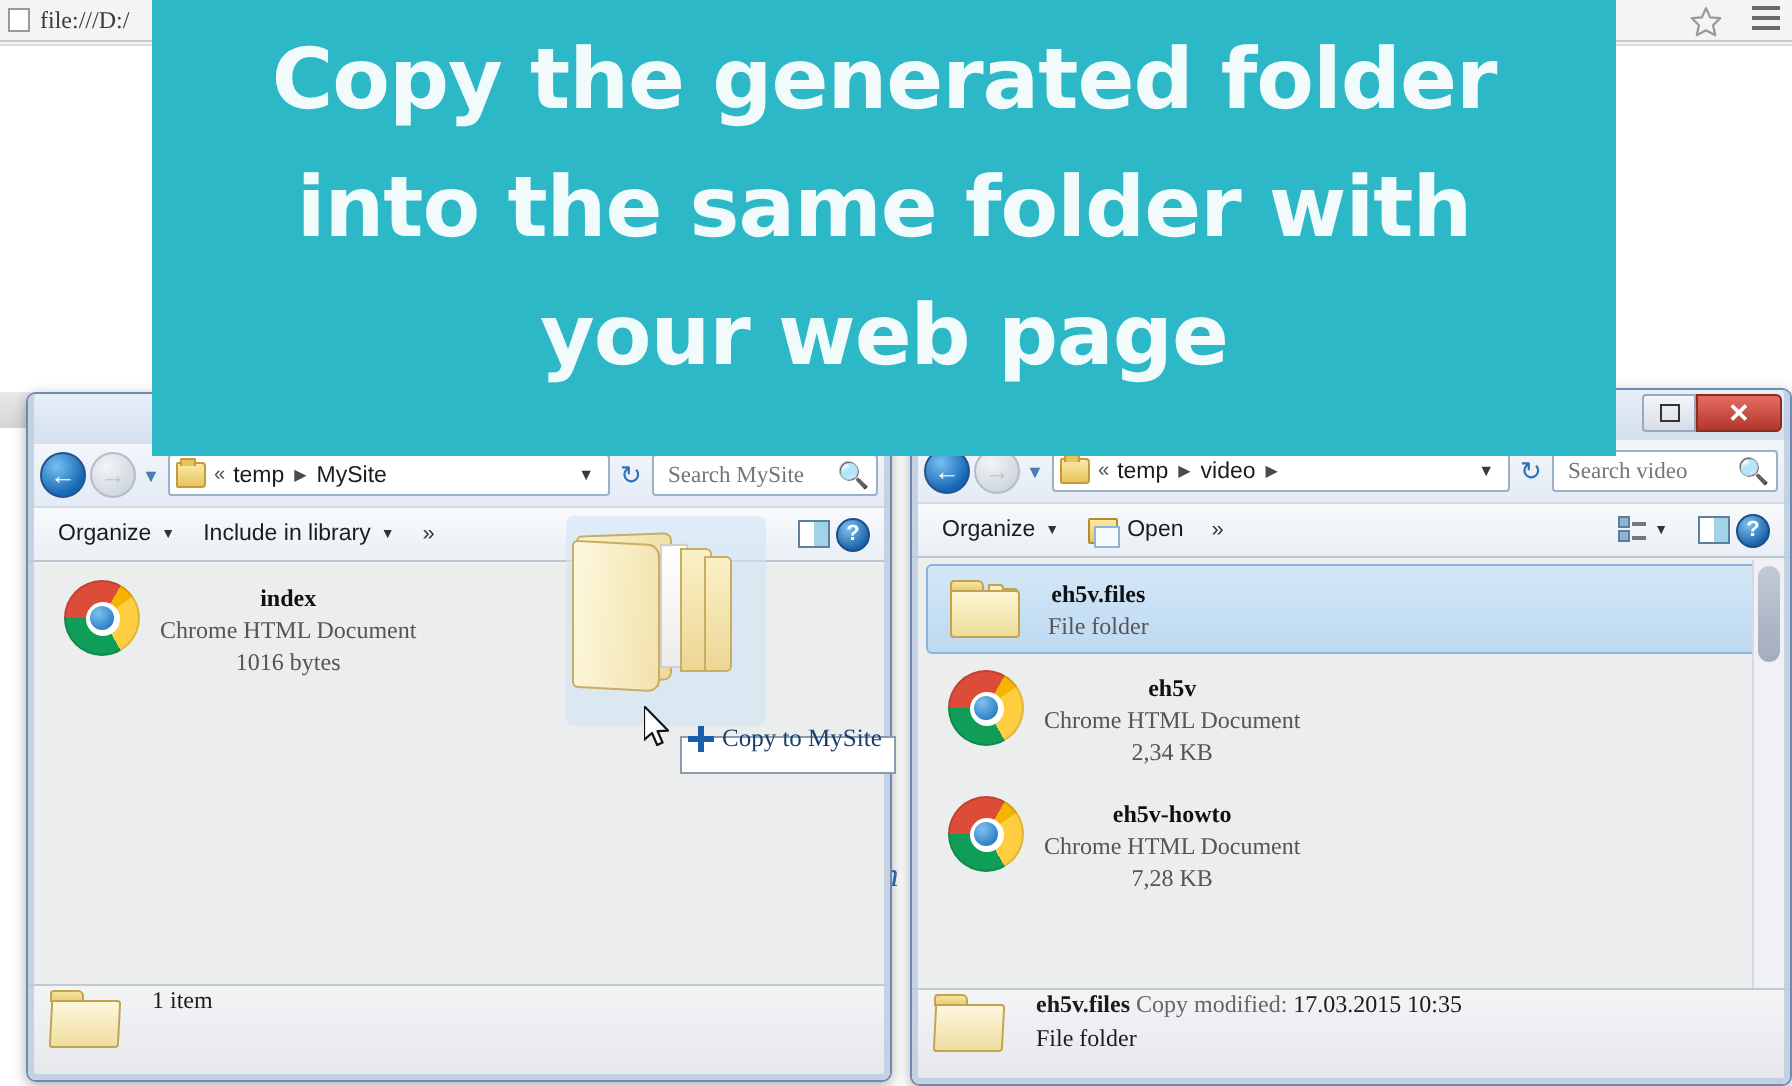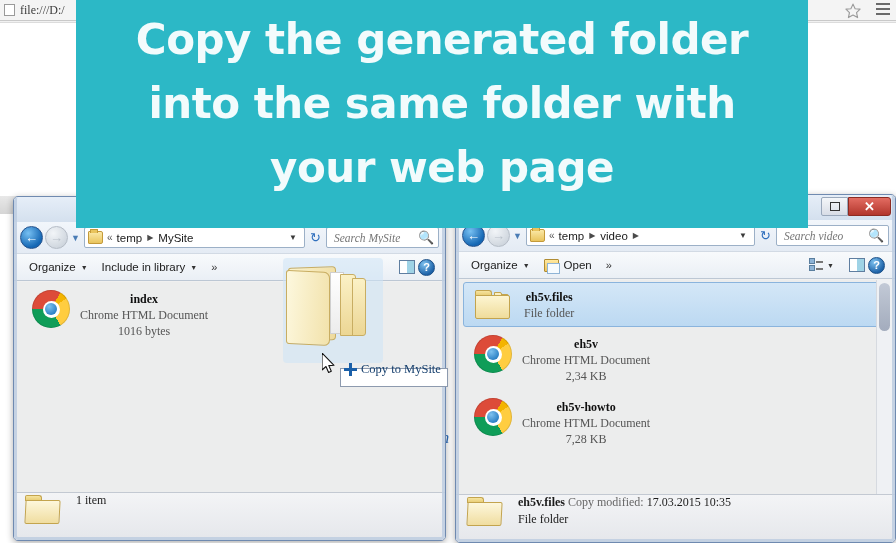--- a/index.html
+++ b/index.html
@@ -188,21 +188,21 @@
     width: 21px; text-align:center; color:#2f6fbd; font-size: 13px; flex:none;
   }
   .searchbox {
     width: 113px; height: 21px; flex:none;
     background:#fff; border:1px solid #9cb0c7; border-radius:2px;
     display:flex; align-items:center; padding: 0 3px 0 7px;
   }
   .searchbox input {
     border:none; outline:none; flex:1; min-width:0;
     font-family: "Liberation Serif", serif;
-    font-size: 11.5px; font-style: italic; color:#8b8b8b; background:transparent;
+    font-size: 11.5px; color:#8b8b8b; background:transparent;
   }
   .srch-icon { color:#2f6fbd; font-size: 13px; }
 
   
   .toolbar {
     height: 28px;
     background: linear-gradient(#f8fafc,#eaeff5);
     border-top: 1px solid #d2dae4;
     border-bottom: 1px solid #bcc7d4;
     display: flex; align-items: center;

